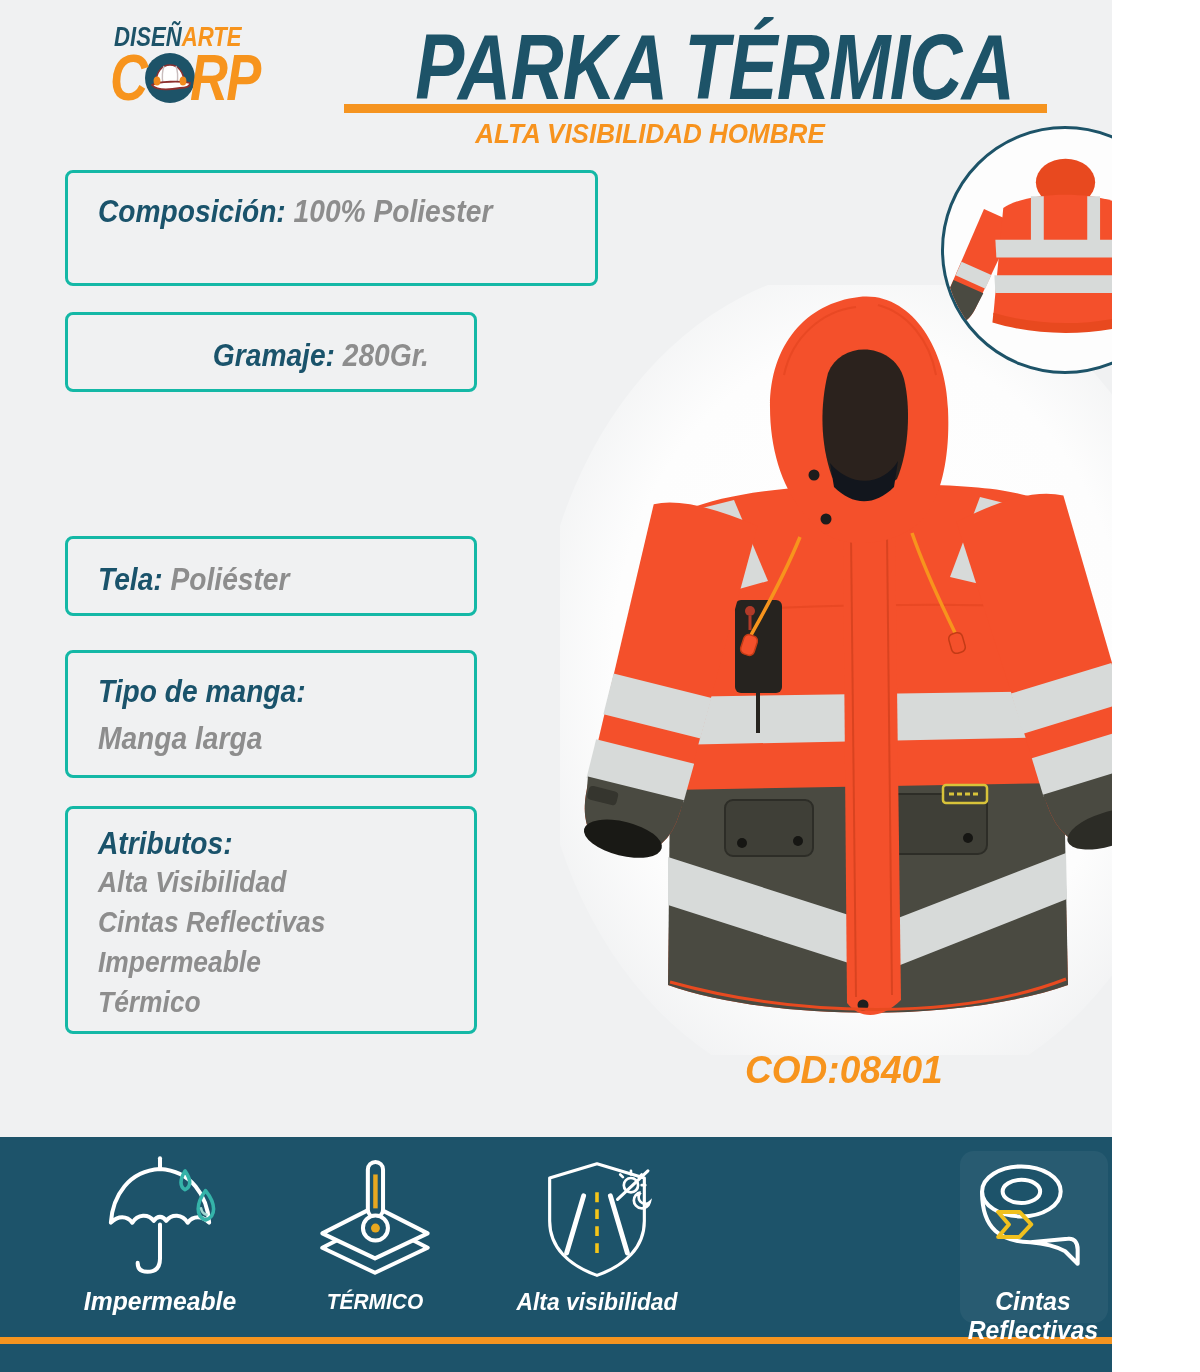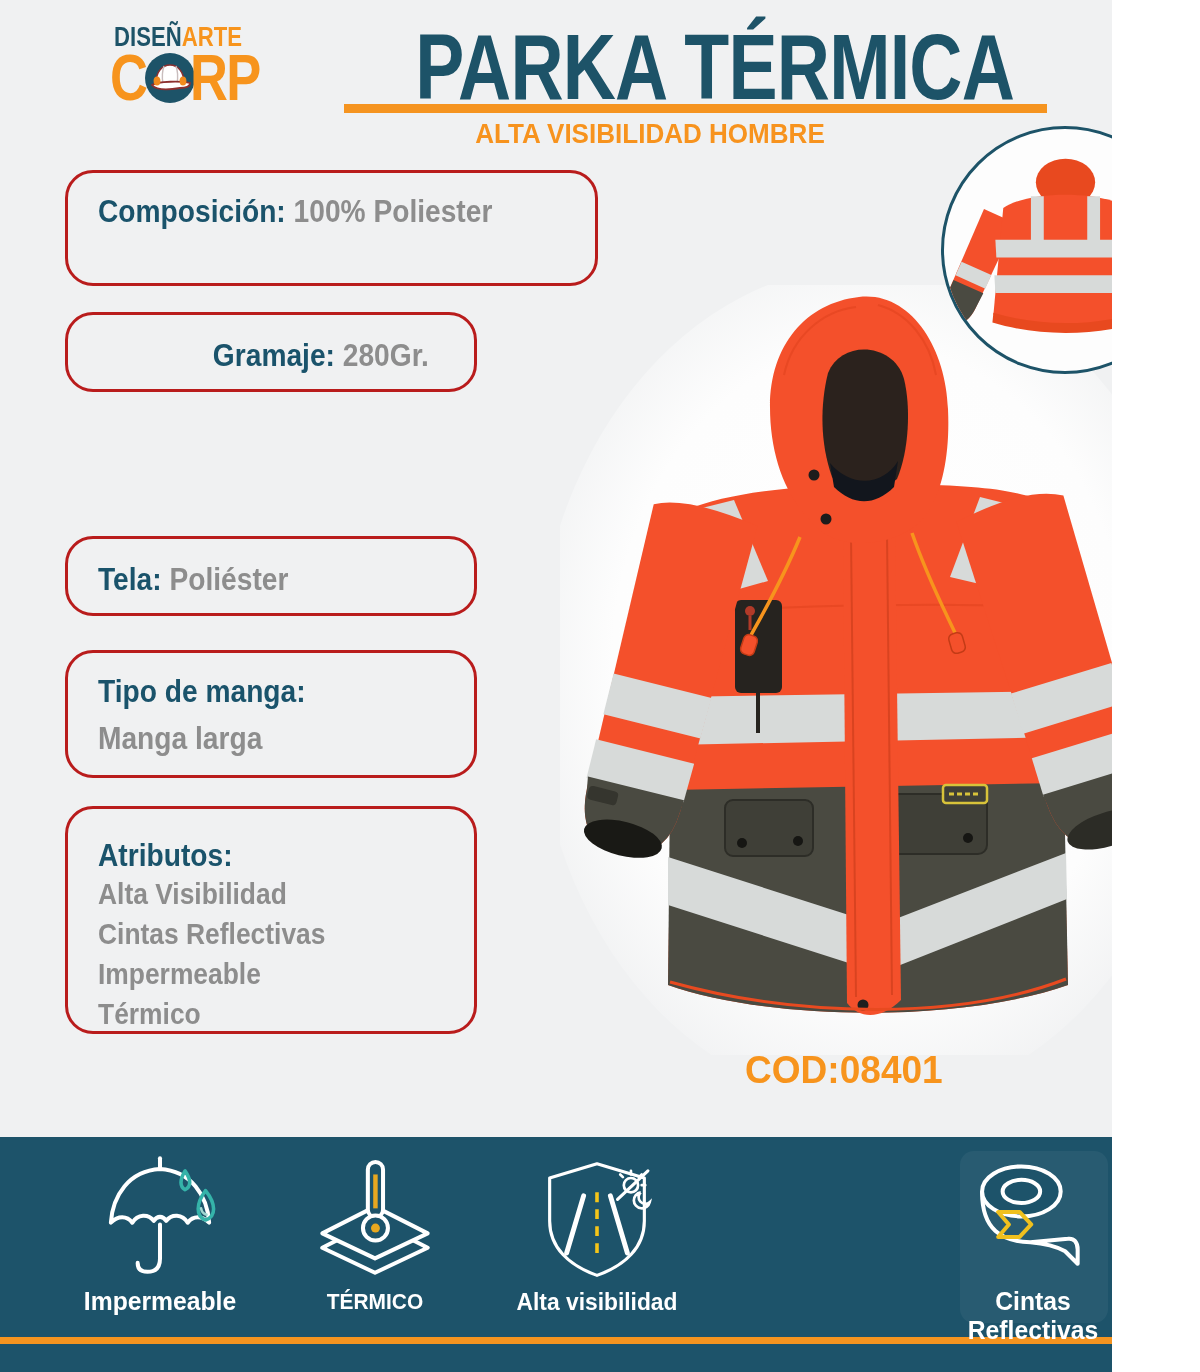--- a/index.html
+++ b/index.html
@@ -1,45 +1,45 @@
 <!DOCTYPE html>
 <html><head>
 <meta charset="utf-8">
 <style>
   html,body{margin:0;padding:0;}
   body{font-family:"Liberation Sans", sans-serif;}
-  .page{position:relative;width:1112px;height:1372px;background:#f0f1f2;overflow:hidden;}
+  .page{position:relative;width:1112px;height:1372px;background:#f0f1f2;overflow:hidden;font-style:italic;}
 
   
   .logo{position:absolute;left:110px;top:22px;width:160px;}
   .logo-top{font-weight:800;font-size:27px;letter-spacing:0;transform:scaleX(0.82);transform-origin:0 50%;white-space:nowrap;margin-left:4px;}
   .logo-top .t{color:#1d5368;}
   .logo-top .o{color:#f7941d;}
   .logo-bottom{display:flex;align-items:center;height:58px;margin-top:-4px;}
   .logo-bottom .big{font-weight:800;font-size:64px;color:#f7941d;line-height:56px;transform:scaleX(0.82);transform-origin:0 50%;letter-spacing:-2px;}
   .logo-helmet{width:52px;height:52px;margin:0 -6px 0 -10px;flex:0 0 auto;}
 
   
   .title{position:absolute;left:345px;top:26px;width:702px;text-align:center;font-size:92px;line-height:82px;font-weight:800;color:#1d5368;letter-spacing:-1px;transform:scaleX(0.8);transform-origin:50% 50%;white-space:nowrap;}
   .title-rule{position:absolute;left:344px;top:104px;width:703px;height:9px;background:#f59420;}
   .subtitle{position:absolute;left:440px;top:118px;width:420px;text-align:center;font-size:28px;font-weight:800;color:#f7931e;transform:scaleX(0.93);transform-origin:50% 50%;white-space:nowrap;}
 
   
-  .spec-box{position:absolute;left:65px;border:3px solid #b91c1c;border-radius:28px;box-sizing:border-box;}
+  .spec-box{position:absolute;left:65px;border:3px solid #14b8a6;border-radius:8px;box-sizing:border-box;}
   .spec-line{white-space:nowrap;transform:scaleX(0.88);transform-origin:0 0;font-weight:800;font-size:32px;color:#1a536b;}
   .spec-line .val{color:#8d8d8d;}
   .spec-items{transform:scaleX(0.88);transform-origin:0 0;font-weight:800;font-size:30px;line-height:40px;color:#8d8d8d;white-space:nowrap;}
   .b1{top:170px;width:533px;height:116px;padding:20px 0 0 30px;}
   .b2{top:312px;width:412px;height:80px;padding:22px 0 0 30px;text-align:right;}
   .b3{top:420px;width:412px;height:80px;padding:22px 0 0 30px;}
   .b4{top:536px;width:412px;height:80px;padding:22px 0 0 30px;}
   .b5{top:650px;width:412px;height:128px;padding:20px 0 16px 30px;}
   .b5 .spec-line{display:block;}
   .b5 .second{margin-top:10px;}
-  .b6{top:806px;width:412px;height:228px;padding:28px 0 0 30px;}
+  .b6{top:806px;width:412px;height:228px;padding:16px 0 0 30px;}
 
   
   .photo{position:absolute;left:560px;top:285px;width:640px;height:770px;}
   .inset{position:absolute;left:941px;top:126px;width:248px;height:248px;border-radius:50%;background:#fdfdfd;border:3px solid #1d5368;box-sizing:border-box;overflow:hidden;}
   .cod{position:absolute;left:745px;top:1048px;font-size:39px;font-weight:800;color:#f7941d;transform:scaleX(0.95);transform-origin:0 0;white-space:nowrap;}
 
   
   .bar{position:absolute;left:0;top:1137px;width:1200px;height:235px;background:#1d536a;}
   .bar-stripe{position:absolute;left:0;top:200px;width:100%;height:7px;background:#f59420;}
   .tape-backdrop{position:absolute;left:960px;top:14px;width:148px;height:172px;background:rgba(255,255,255,0.05);border-radius:14px;}

